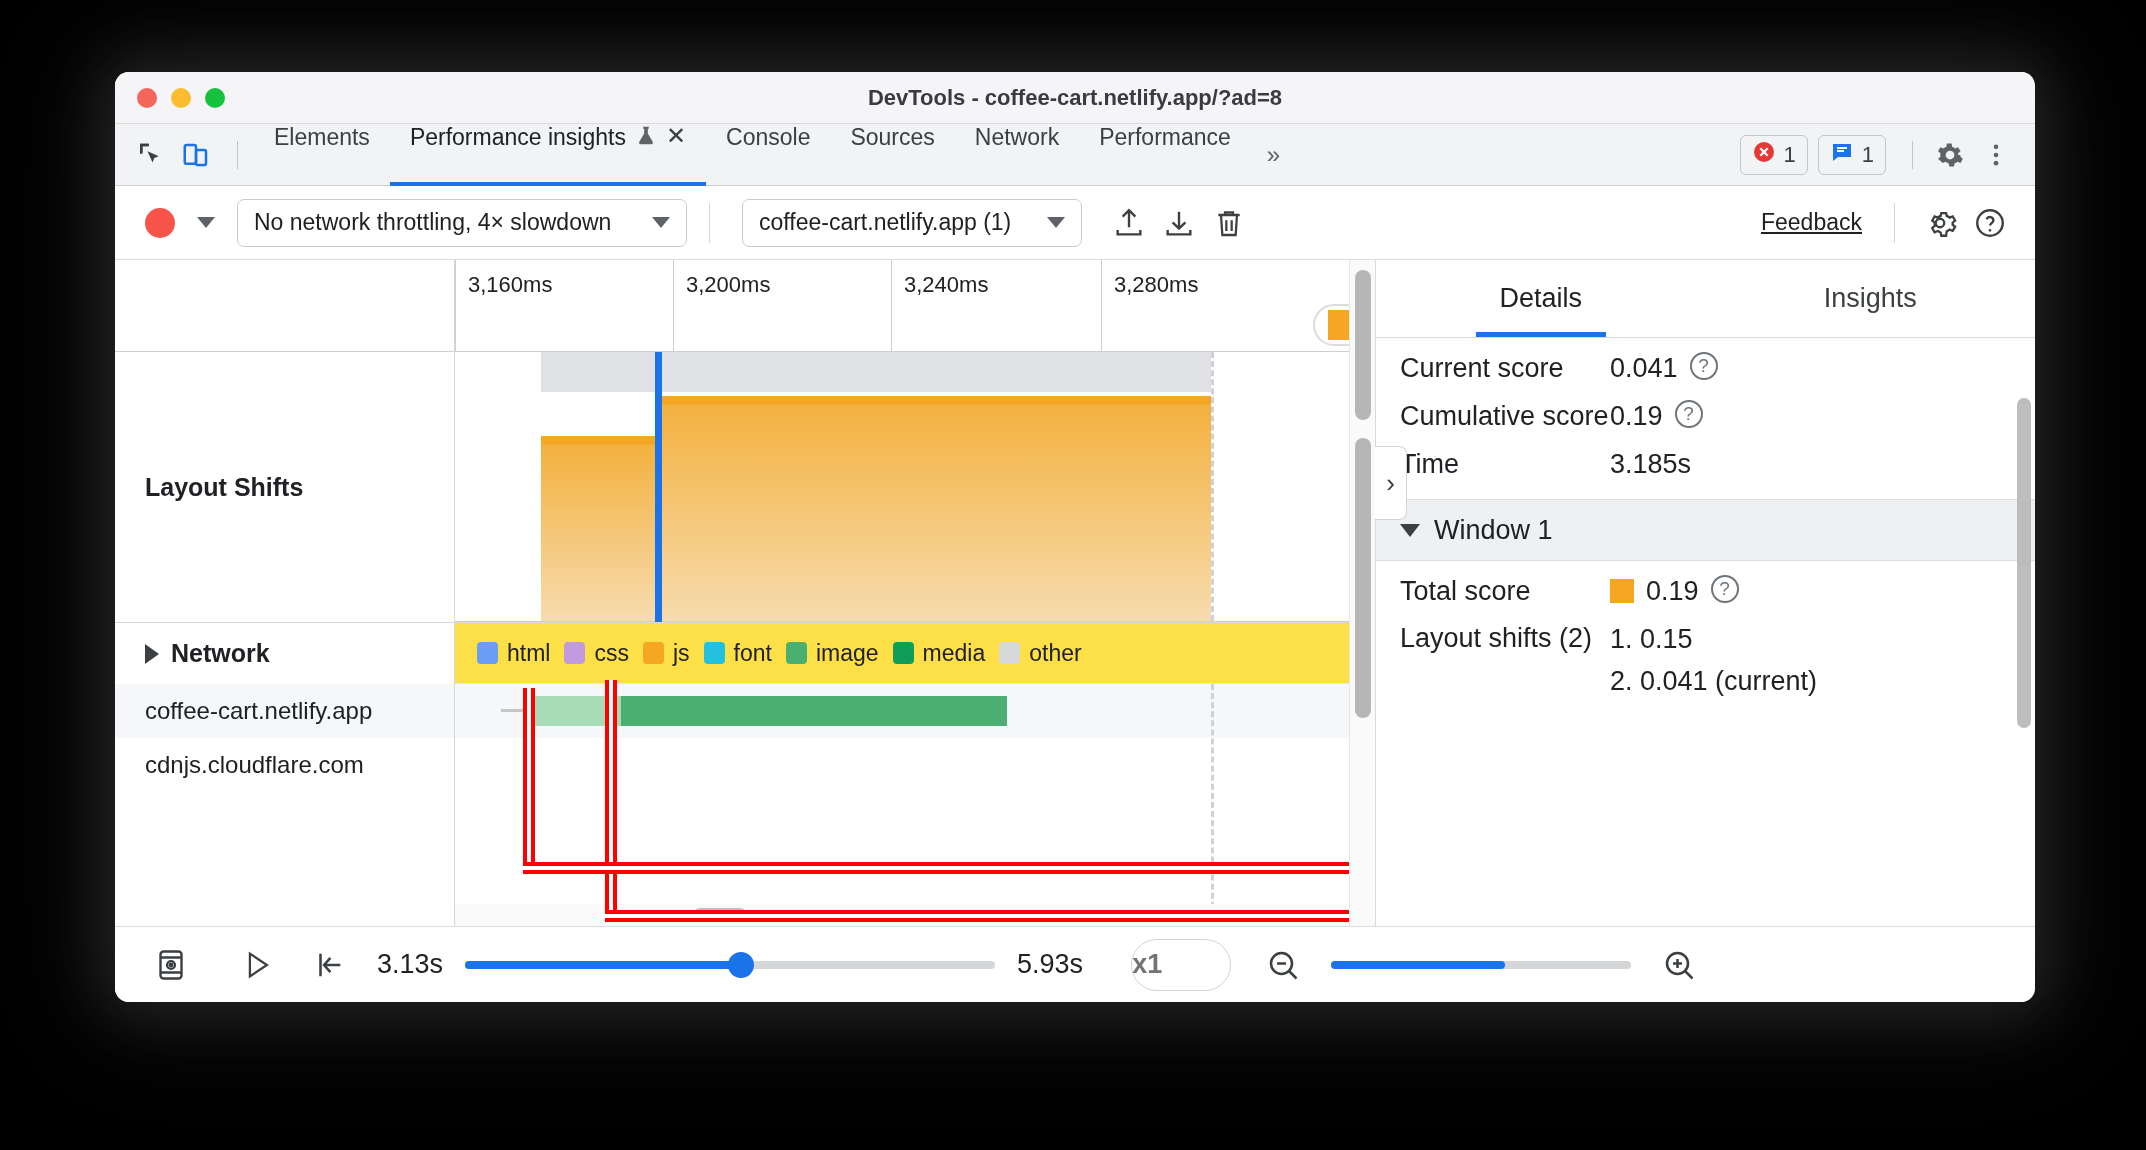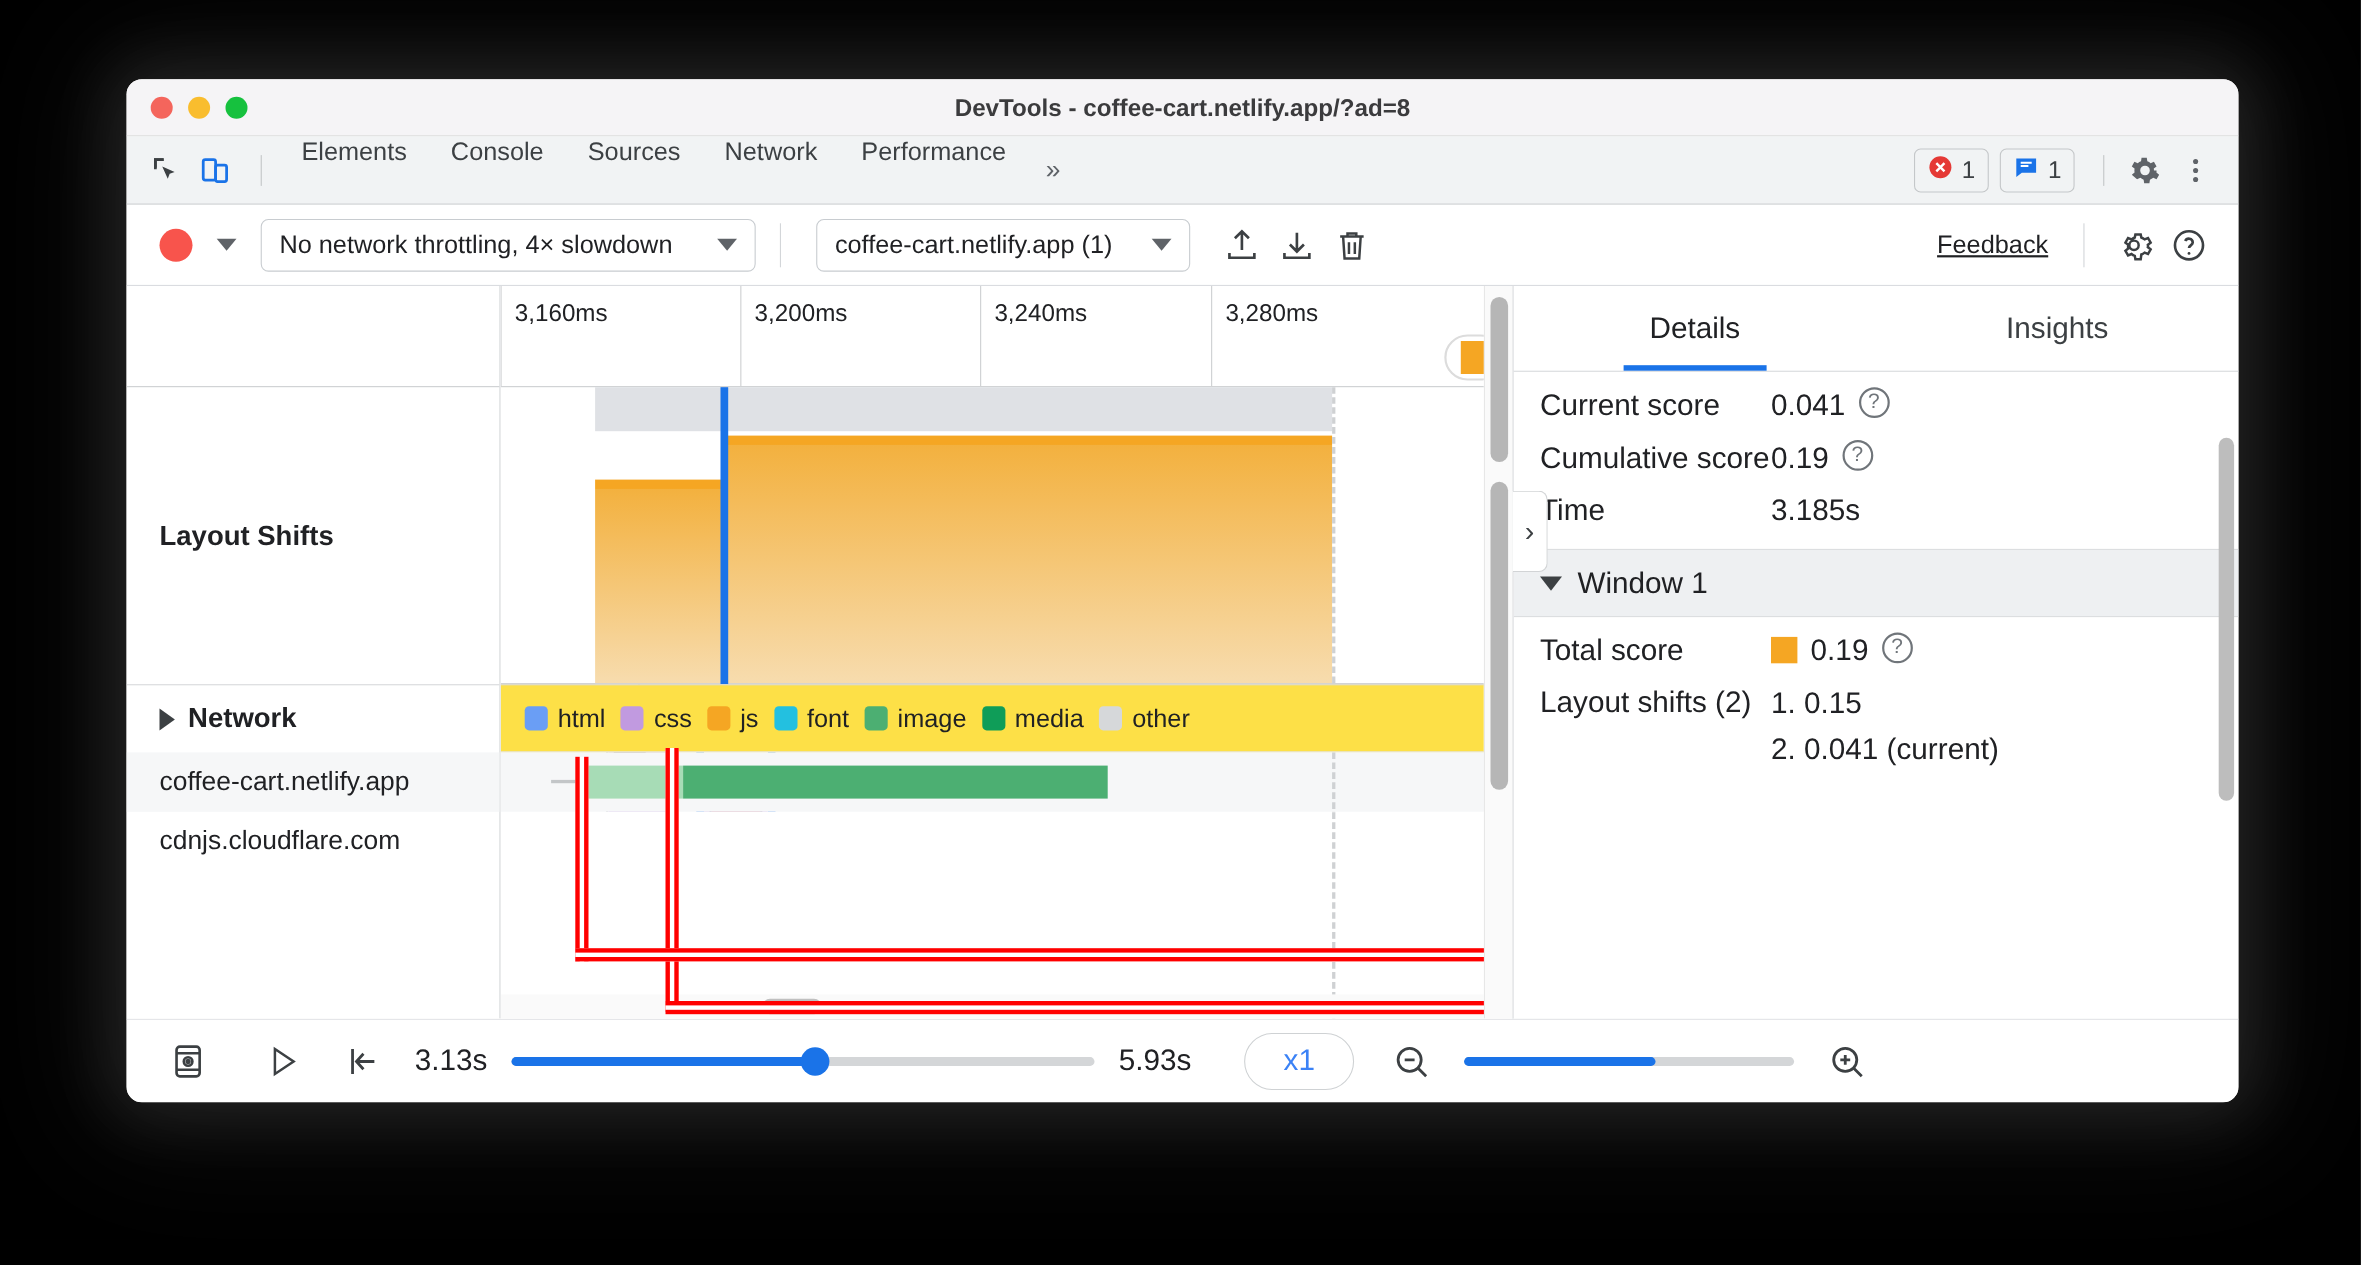--- a/index.html
+++ b/index.html
@@ -174,21 +174,21 @@
   .sq-orange { width:24px; height:24px; background:#f5a623; flex:none; margin-top:4px;}
   .rp-vscroll { position:absolute; right:4px; top:60px; width:14px; height:330px; border-radius:7px; background:#bdbdbd; }
 
   
   .bottombar { height:76px; background:#fff; border-top:1px solid #dadce0; display:flex; align-items:center; padding:0 30px; gap:0;}
   .bb-icon { width:52px;height:52px; display:flex;align-items:center;justify-content:center; }
   .time-lbl { font-size:27px; color:#202124; margin:0 22px; }
   .slider { position:relative; height:8px; border-radius:4px; background:#d4d6d8; flex:1; max-width:530px;}
   .slider .fill { position:absolute; left:0; top:0; bottom:0; border-radius:4px; background:#1a73e8; }
   .slider .knob { position:absolute; top:50%; transform:translate(-50%,-50%); width:26px;height:26px;border-radius:50%;background:#1a73e8;}
-  .speed-pill { border:1px solid #cfd2d4; border-radius:26px; height:52px; min-width:100px; display:flex;align-items:center;justify-content:center;font-size:27px;color:#3b82f6; margin:0 26px;}
+  .speed-pill { border:1px solid #cfd2d4; border-radius:26px; height:52px; min-width:100px; display:flex;align-items:center;font-size:27px;color:#737373; margin:0 26px;font-weight:bold;}
   .zoom-slider { position:relative; height:8px; border-radius:4px; background:#d4d6d8; width:300px; margin:0 22px;}
 </style>
 </head>
 <body>
 
 <div id="root">
 <div class="window">
 
   <div class="titlebar">
     <div class="lights">
@@ -211,20 +211,29 @@
     <div class="tb-icon-btn">
       <svg width="30" height="30" viewBox="0 0 24 24">
             <rect x="3" y="4" width="9" height="15" rx="1.5" fill="none" stroke="#1a73e8" stroke-width="2"></rect>
             <rect x="12" y="8" width="8" height="12" rx="1.5" fill="none" stroke="#1a73e8" stroke-width="2"></rect>
           </svg>
     </div>
     <div class="tb-sep"></div>
 
     <div class="tab">
       <span>Elements</span>
+    </div>
+    <div class="tab active">
+      <span>Performance insights</span>
+      <span>
+        <svg width="22" height="24" viewBox="0 0 24 24">
+              <path d="M9 2h6v2h-1v5.2l5.3 9.1A2 2 0 0 1 17.6 21H6.4a2 2 0 0 1-1.7-2.7L10 9.2V4H9V2z" fill="#5f6368"></path>
+            </svg>
+      </span>
+      <span class="close-x">✕</span>
     </div>
     <div class="tab">
       <span>Console</span>
     </div>
     <div class="tab">
       <span>Sources</span>
     </div>
     <div class="tab">
       <span>Network</span>
     </div>

